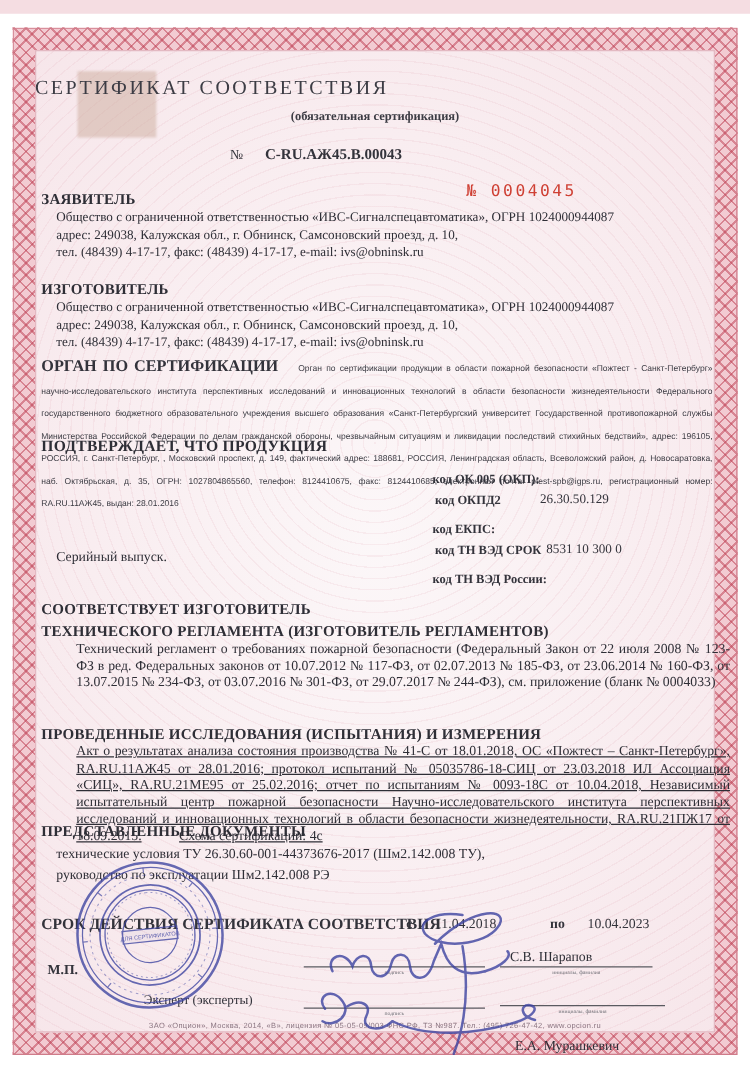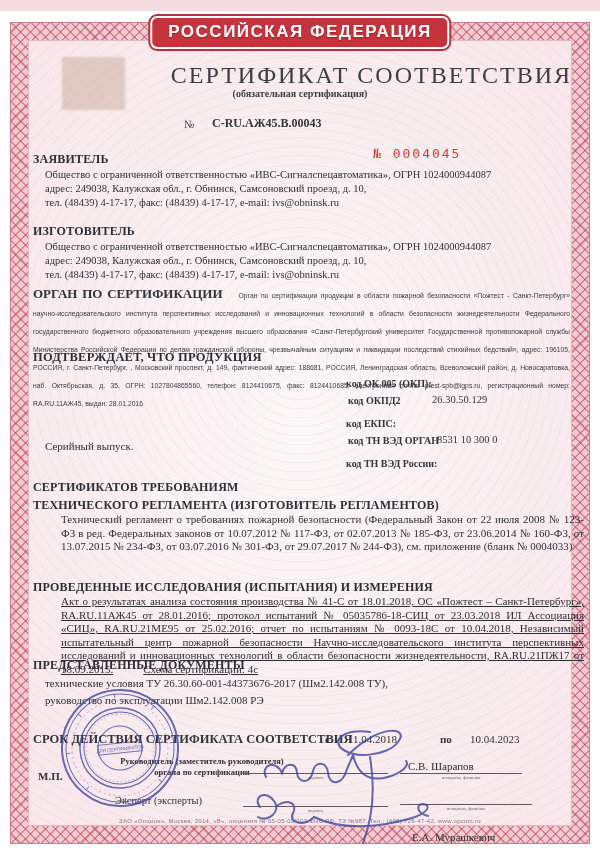--- a/index.html
+++ b/index.html
@@ -29,22 +29,22 @@
     background:rgba(203,172,156,.5); filter:blur(1px); }
 
   .banner {
     position:absolute; left:50%; top:-24px; transform:translateX(-50%);
     background:#c5333c; color:#fff; border:2px solid #ffffff; border-radius:7px;
     box-shadow:0 0 0 2px #b8303a, 0 1px 2px rgba(90,20,25,.35);
     padding:4px 16px 5px; white-space:nowrap;
     font-family:"Liberation Sans", sans-serif; font-weight:bold; font-size:17px; letter-spacing:1.5px;
     text-shadow:0 1px 1px rgba(100,10,15,.4);
   }
-  .title { position:absolute; left:0; top:22px; width:100%; text-align:right;
-    font-size:24px; letter-spacing:2px; color:#3c3c44; }
+  .title { position:absolute; left:0; top:22px; width:100%; text-align:left;
+    font-size:16px; letter-spacing:2px; color:#3c3c44; }
   .subtitle { position:absolute; left:0; top:48px; width:100%; text-align:center;
     font-weight:bold; font-size:10px; color:#3c3c44; }
   .numline-sign { position:absolute; left:156px; top:78px; font-size:11px; }
   .numline-val  { position:absolute; left:184px; top:76px; font-size:12px; font-weight:bold; }
 
   .h { position:absolute; font-weight:bold; font-size:12px; color:#2e2e36; letter-spacing:.2px; }
   .blank-no { position:absolute; left:345px; top:106px; font-family:"DejaVu Sans Mono", monospace;
     font-size:13px; letter-spacing:2px; color:#cf4034; }
   .btxt { position:absolute; font-size:10.5px; line-height:14px; color:#2e2e36; }
   .ptxt { position:absolute; font-size:11px;   line-height:16.5px; color:#2e2e36; }
@@ -81,21 +81,20 @@
 <body>
 
 <div class="page">
   <div class="top-strip"></div>
 
   <div class="cert">
     <div class="inner">
 
       <div class="watermark"></div>
 
-      <div class="banner">РОССИЙСКАЯ ФЕДЕРАЦИЯ</div>
       <div class="title">СЕРТИФИКАТ СООТВЕТСТВИЯ</div>
       <div class="subtitle">(обязательная сертификация)</div>
 
       <span class="numline-sign">№</span>
       <span class="numline-val">C-RU.АЖ45.В.00043</span>
 
       <div class="h" style="left:5px; top:112px;">ЗАЯВИТЕЛЬ</div>
       <div class="blank-no">№ 0004045</div>
       <div class="btxt" style="left:17px; top:128px; width:520px;">
         <div>Общество с ограниченной ответственностью «ИВС-Сигналспецавтоматика», ОГРН 1024000944087</div>
@@ -114,49 +113,45 @@
         <span class="org-h">ОРГАН ПО СЕРТИФИКАЦИИ</span><span class="org-t">Орган по сертификации продукции в области пожарной безопасности «Пожтест - Санкт-Петербург» научно-исследовательского института перспективных исследований и инновационных технологий в области безопасности жизнедеятельности Федерального государственного бюджетного образовательного учреждения высшего образования «Санкт-Петербургский университет Государственной противопожарной службы Министерства Российской Федерации по делам гражданской обороны, чрезвычайным ситуациям и ликвидации последствий стихийных бедствий», адрес: 196105, РОССИЯ, г. Санкт-Петербург, , Московский проспект, д. 149, фактический адрес: 188681, РОССИЯ, Ленинградская область, Всеволожский район, д. Новосаратовка, наб. Октябрьская, д. 35, ОГРН: 1027804865560, телефон: 8124410675, факс: 8124410685, электронная почта: ptest-spb@igps.ru, регистрационный номер: RA.RU.11АЖ45, выдан: 28.01.2016</span>
       </div>
 
       <div class="h" style="left:5px; top:310px; font-size:12.5px;">ПОДТВЕРЖДАЕТ, ЧТО ПРОДУКЦИЯ</div>
       <div class="ptxt" style="left:17px; top:398px;">Серийный выпуск.</div>
 
       <div class="code-label" style="left:318px; top:338px;">код ОК 005 (ОКП):</div>
       <div class="code-label" style="left:320px; top:355px;">код ОКПД2</div>
       <div class="code-value" style="left:404px; top:354px;">26.30.50.129</div>
       <div class="code-label" style="left:318px; top:378px;">код ЕКПС:</div>
-      <div class="code-label" style="left:320px; top:395px;">код ТН ВЭД ОРГАН</div>
+      <div class="code-label" style="left:320px; top:395px;">код ТН ВЭД СРОК</div>
       <div class="code-value" style="left:409px; top:394px;">8531 10 300 0</div>
       <div class="code-label" style="left:318px; top:418px;">код ТН ВЭД России:</div>
 
-      <div class="h" style="left:5px; top:440px;">СЕРТИФИКАТОВ ТРЕБОВАНИЯМ</div>
+      <div class="h" style="left:5px; top:440px;">СООТВЕТСТВУЕТ ИЗГОТОВИТЕЛЬ</div>
       <div class="h" style="left:5px; top:458px;">ТЕХНИЧЕСКОГО РЕГЛАМЕНТА (ИЗГОТОВИТЕЛЬ РЕГЛАМЕНТОВ)</div>
       <div class="jtxt" style="left:17px; top:473px; width:523px;">Технический регламент о требованиях пожарной безопасности (Федеральный Закон от 22 июля 2008 № 123-ФЗ в ред. Федеральных законов от 10.07.2012 № 117-ФЗ, от 02.07.2013 № 185-ФЗ, от 23.06.2014 № 160-ФЗ, от 13.07.2015 № 234-ФЗ, от 03.07.2016 № 301-ФЗ, от 29.07.2017 № 244-ФЗ), см. приложение (бланк № 0004033)</div>
 
       <div class="h" style="left:5px; top:540px;">ПРОВЕДЕННЫЕ ИССЛЕДОВАНИЯ (ИСПЫТАНИЯ) И ИЗМЕРЕНИЯ</div>
       <div class="jtxt" style="left:17px; top:555px; width:523px;text-decoration:underline;">
         <span>Акт о результатах анализа состояния производства № 41-С от 18.01.2018, ОС «Пожтест – Санкт-Петербург», RA.RU.11АЖ45 от 28.01.2016; протокол испытаний № 05035786-18-СИЦ от 23.03.2018 ИЛ Ассоциация «СИЦ», RA.RU.21МЕ95 от 25.02.2016; отчет по испытаниям № 0093-18С от 10.04.2018, Независимый испытательный центр пожарной безопасности Научно-исследовательского института перспективных исследований и инновационных технологий в области безопасности жизнедеятельности, RA.RU.21ПЖ17 от 18.09.2015.</span><span class="scheme">Схема сертификации: 4с</span>
       </div>
 
       <div class="h" style="left:5px; top:618px;">ПРЕДСТАВЛЕННЫЕ ДОКУМЕНТЫ</div>
       <div class="ptxtd">
         <div class="ptxt" style="left:17px; top:635px; width:500px;">технические условия ТУ 26.30.60-001-44373676-2017 (Шм2.142.008 ТУ),</div>
         <div class="ptxt" style="left:17px; top:652px; width:500px;">руководство по эксплуатации Шм2.142.008 РЭ</div>
       </div>
 
       <div class="validity-h">СРОК ДЕЙСТВИЯ СЕРТИФИКАТА СООТВЕТСТВИЯ</div>
       <div class="v-small" style="left:297px;">с</div>
       <div class="v-date" style="left:320px;">11.04.2018</div>
       <div class="v-small" style="left:412px;">по</div>
       <div class="v-date" style="left:442px;">10.04.2023</div>
 
-      <div class="roles">
-        <div>Руководитель (заместитель руководителя)</div>
-        <div>органа по сертификации</div>
-      </div>
       <div class="mp">М.П.</div>
 
       <div class="sig-line" style="left:215px; top:733px; width:145px;"></div>
       <div class="sig-cap" style="left:215px; top:735px; width:145px;">подпись</div>
       <div class="sig-name" style="left:380px; top:720px;">С.В. Шарапов</div>
       <div class="sig-line" style="left:372px; top:733px; width:122px;"></div>
       <div class="sig-cap" style="left:372px; top:735px; width:122px;">инициалы, фамилия</div>
 
       <div class="expert-label">Эксперт (эксперты)</div>
       <div class="sig-line" style="left:215px; top:766px; width:145px;"></div>

